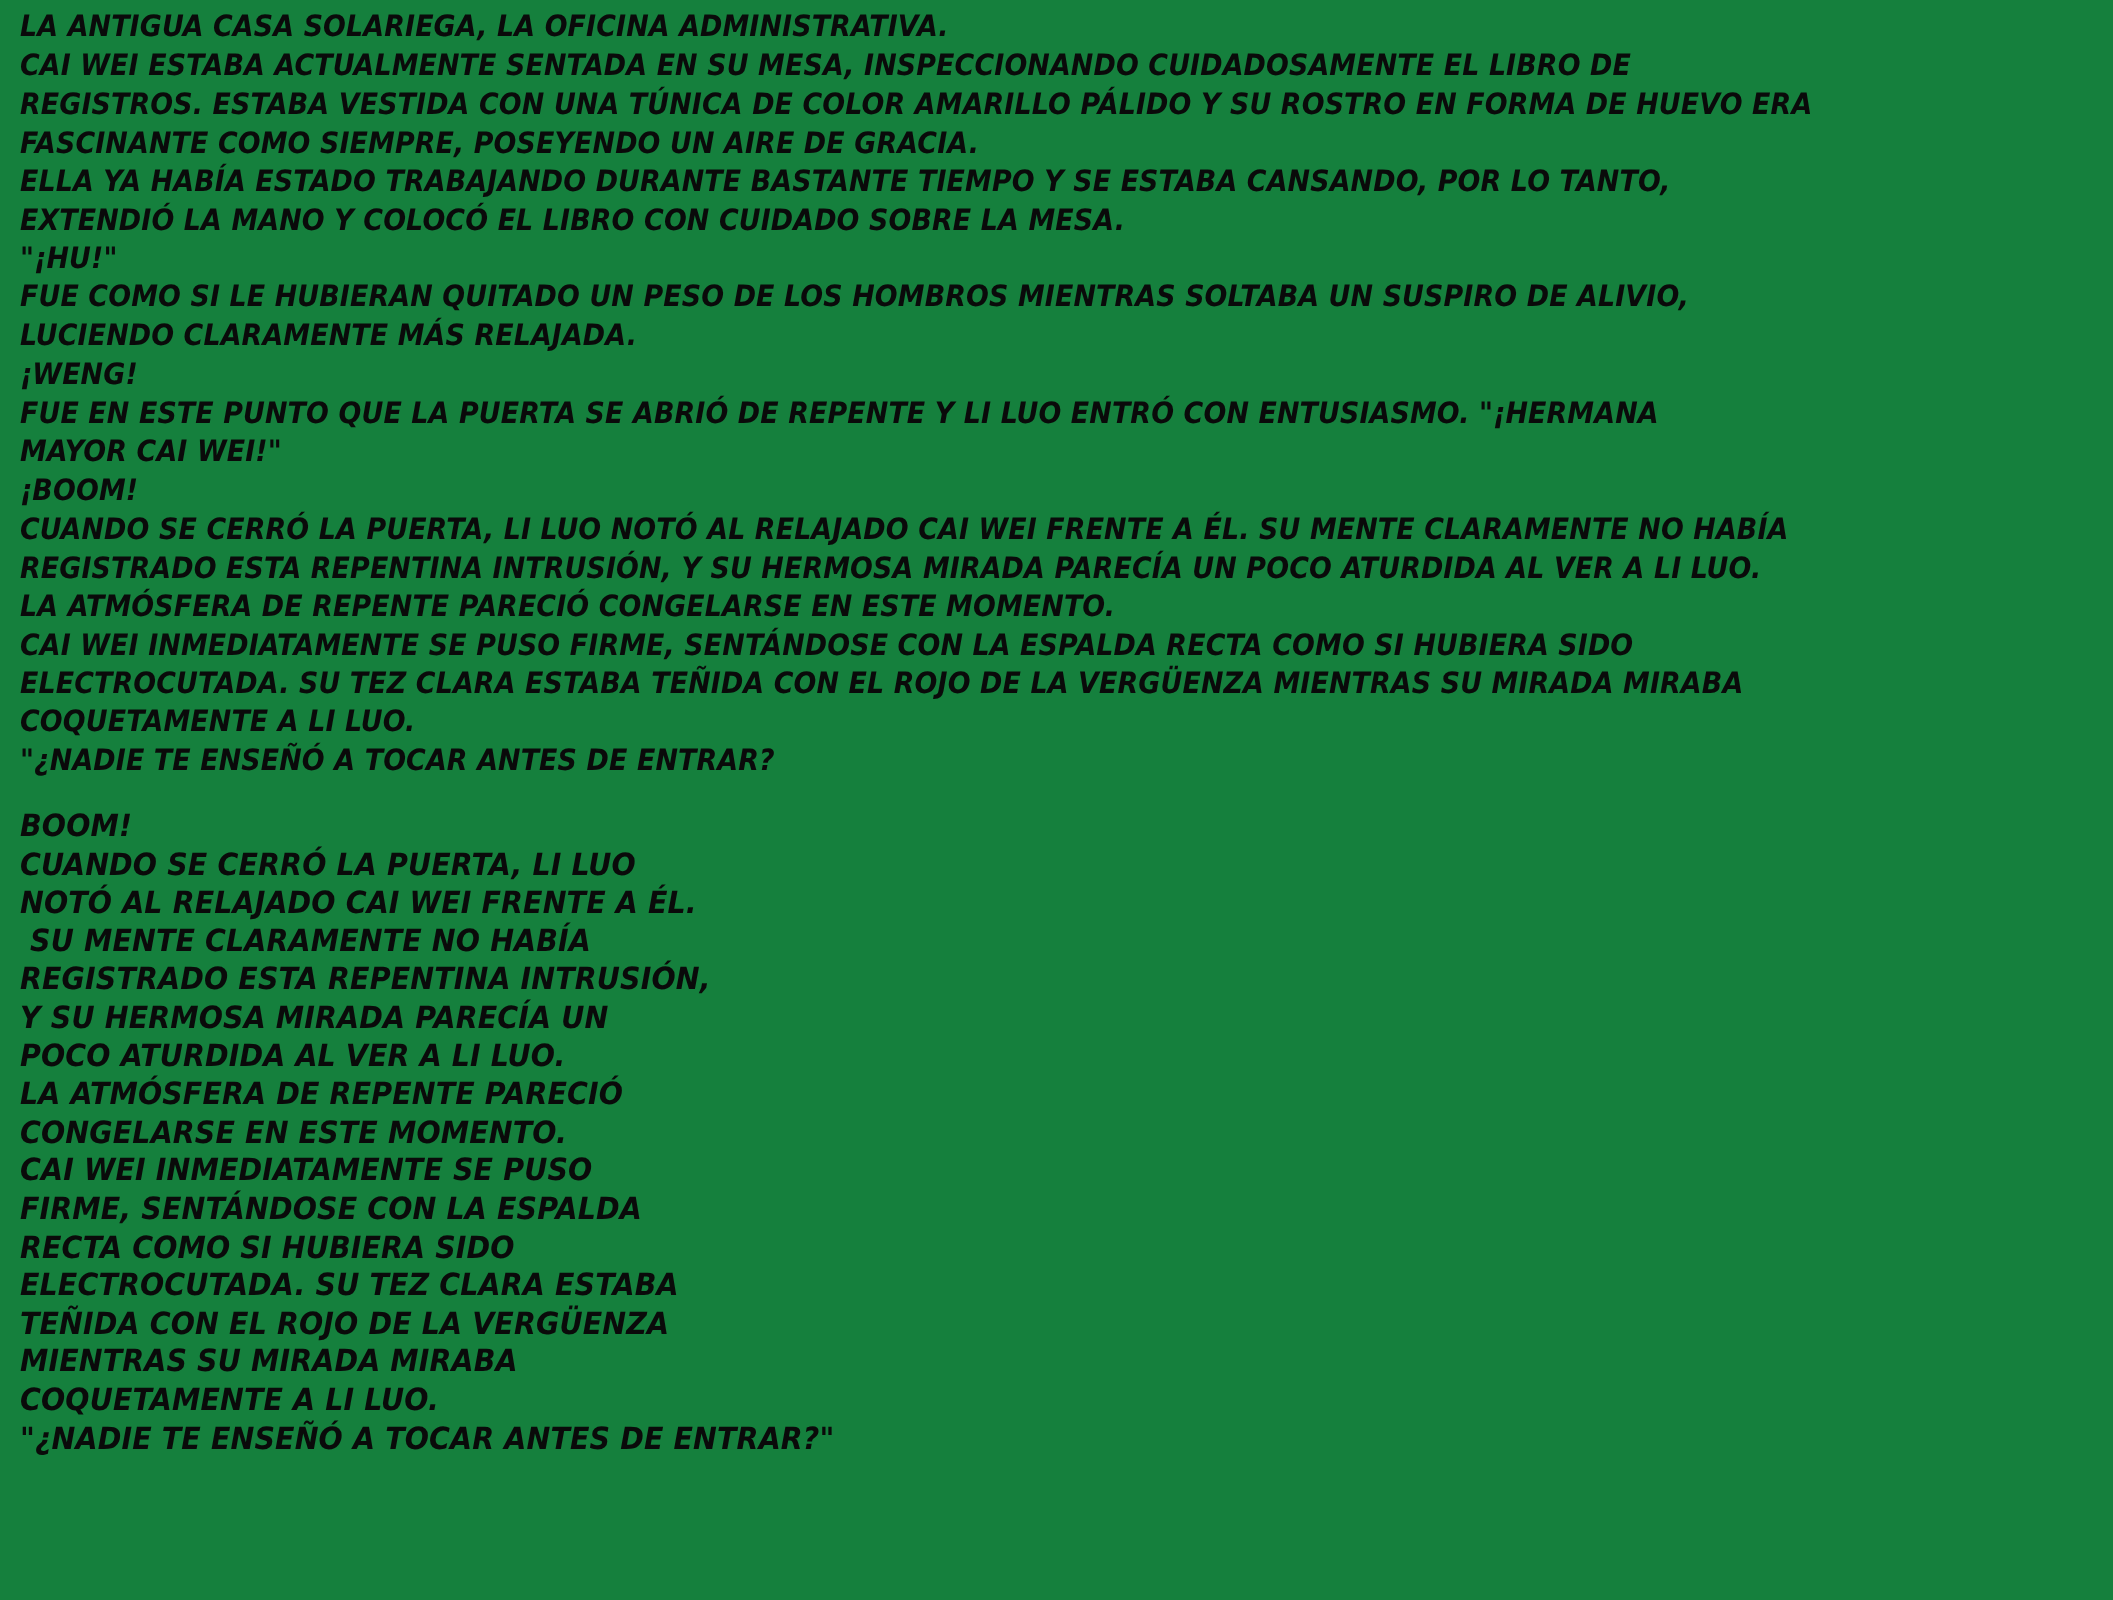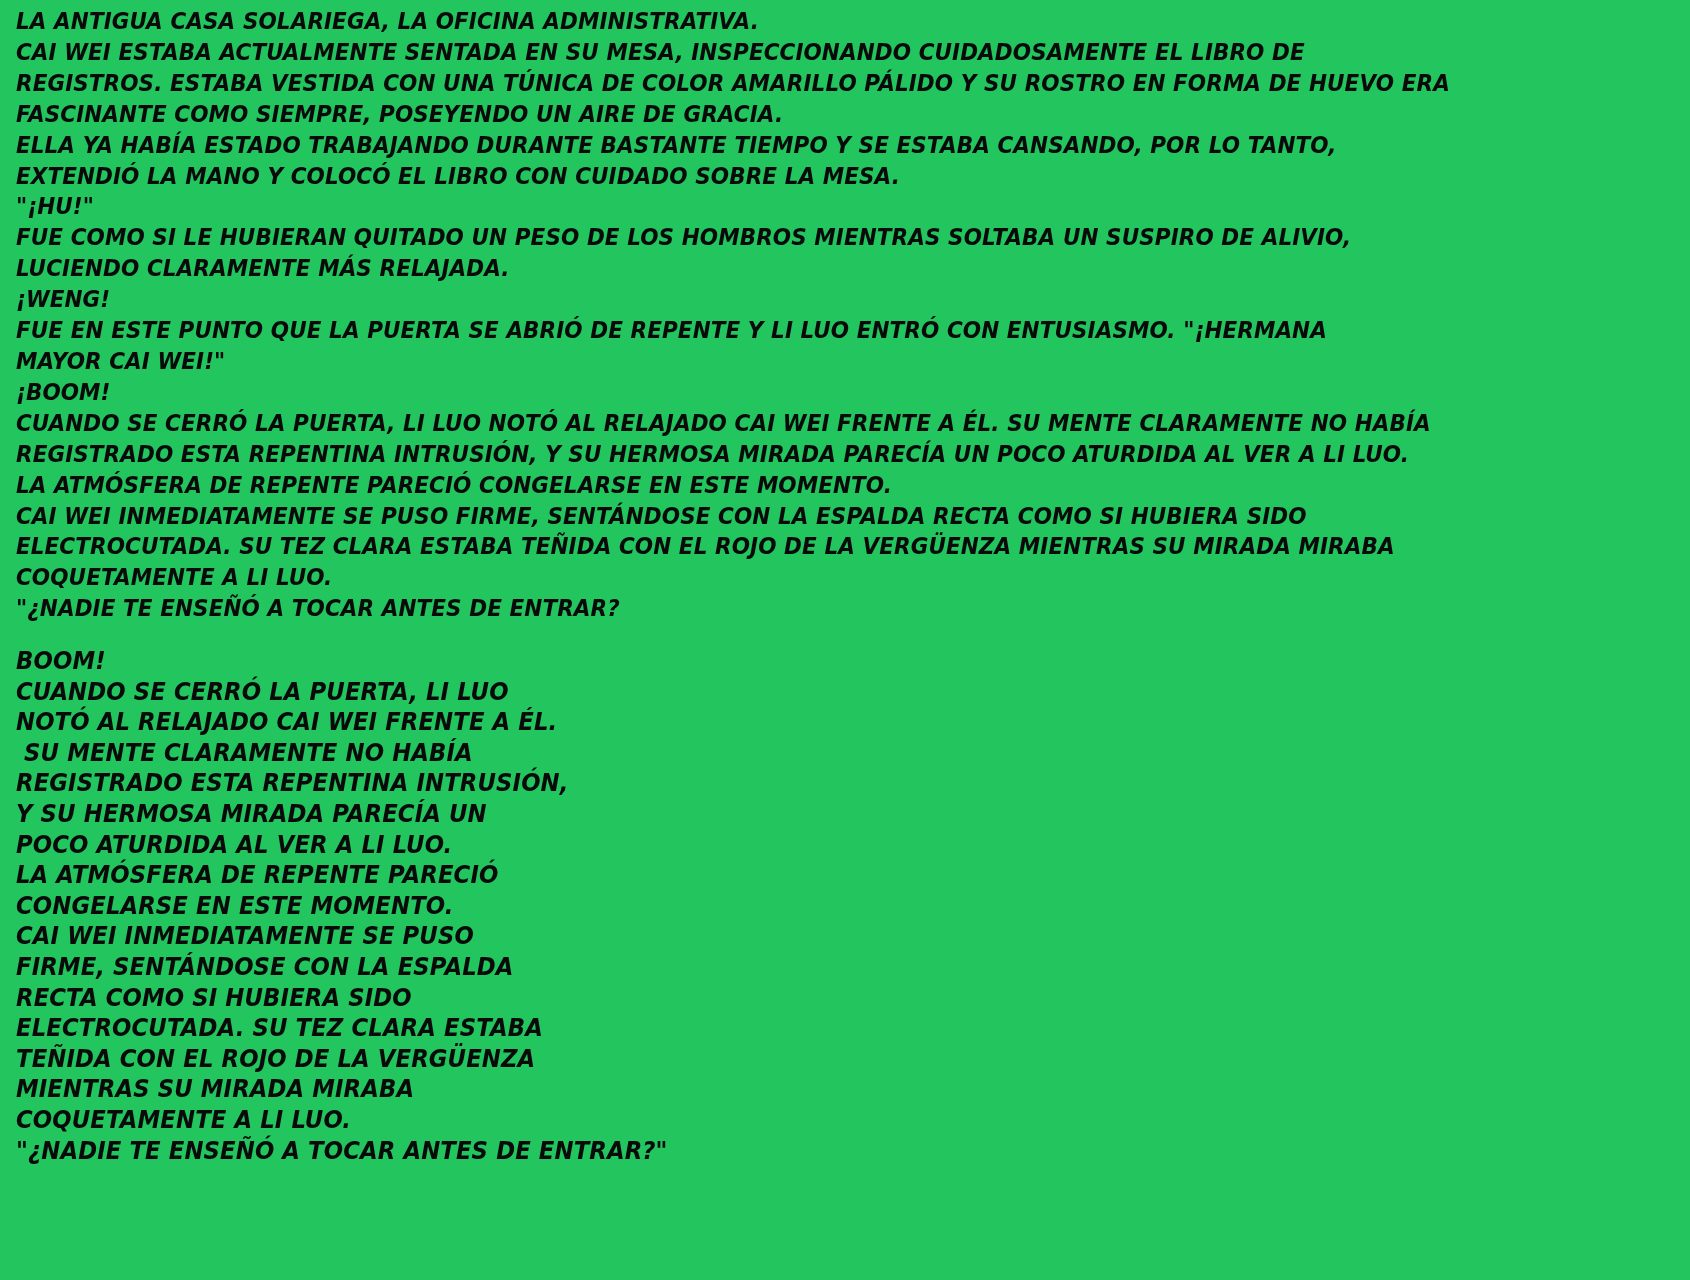--- a/index.html
+++ b/index.html
@@ -49,19 +49,19 @@
   }
   .line {
     display: block;
     white-space: pre;
     min-height: 1px;
   }
 </style>
 </head>
 <body>
 
-<div id="page" style="background: #22c55e;">
+<div id="page" style="background: #15803d;">
 
   <div id="block-primary" class="text-block" style="color: rgb(10, 10, 10);"><span class="line">LA ANTIGUA CASA SOLARIEGA, LA OFICINA ADMINISTRATIVA.</span><span class="line">CAI WEI ESTABA ACTUALMENTE SENTADA EN SU MESA, INSPECCIONANDO CUIDADOSAMENTE EL LIBRO DE</span><span class="line">REGISTROS. ESTABA VESTIDA CON UNA TÚNICA DE COLOR AMARILLO PÁLIDO Y SU ROSTRO EN FORMA DE HUEVO ERA</span><span class="line">FASCINANTE COMO SIEMPRE, POSEYENDO UN AIRE DE GRACIA.</span><span class="line">ELLA YA HABÍA ESTADO TRABAJANDO DURANTE BASTANTE TIEMPO Y SE ESTABA CANSANDO, POR LO TANTO,</span><span class="line">EXTENDIÓ LA MANO Y COLOCÓ EL LIBRO CON CUIDADO SOBRE LA MESA.</span><span class="line">"¡HU!"</span><span class="line">FUE COMO SI LE HUBIERAN QUITADO UN PESO DE LOS HOMBROS MIENTRAS SOLTABA UN SUSPIRO DE ALIVIO,</span><span class="line">LUCIENDO CLARAMENTE MÁS RELAJADA.</span><span class="line">¡WENG!</span><span class="line">FUE EN ESTE PUNTO QUE LA PUERTA SE ABRIÓ DE REPENTE Y LI LUO ENTRÓ CON ENTUSIASMO. "¡HERMANA</span><span class="line">MAYOR CAI WEI!"</span><span class="line">¡BOOM!</span><span class="line">CUANDO SE CERRÓ LA PUERTA, LI LUO NOTÓ AL RELAJADO CAI WEI FRENTE A ÉL. SU MENTE CLARAMENTE NO HABÍA</span><span class="line">REGISTRADO ESTA REPENTINA INTRUSIÓN, Y SU HERMOSA MIRADA PARECÍA UN POCO ATURDIDA AL VER A LI LUO.</span><span class="line">LA ATMÓSFERA DE REPENTE PARECIÓ CONGELARSE EN ESTE MOMENTO.</span><span class="line">CAI WEI INMEDIATAMENTE SE PUSO FIRME, SENTÁNDOSE CON LA ESPALDA RECTA COMO SI HUBIERA SIDO</span><span class="line">ELECTROCUTADA. SU TEZ CLARA ESTABA TEÑIDA CON EL ROJO DE LA VERGÜENZA MIENTRAS SU MIRADA MIRABA</span><span class="line">COQUETAMENTE A LI LUO.</span><span class="line">"¿NADIE TE ENSEÑÓ A TOCAR ANTES DE ENTRAR?</span></div>
 
   <div id="block-secondary" class="text-block" style="color: rgb(10, 10, 10);"><span class="line">BOOM!</span><span class="line">CUANDO SE CERRÓ LA PUERTA, LI LUO</span><span class="line">NOTÓ AL RELAJADO CAI WEI FRENTE A ÉL.</span><span class="line"> SU MENTE CLARAMENTE NO HABÍA</span><span class="line">REGISTRADO ESTA REPENTINA INTRUSIÓN,</span><span class="line">Y SU HERMOSA MIRADA PARECÍA UN</span><span class="line">POCO ATURDIDA AL VER A LI LUO.</span><span class="line">LA ATMÓSFERA DE REPENTE PARECIÓ</span><span class="line">CONGELARSE EN ESTE MOMENTO.</span><span class="line">CAI WEI INMEDIATAMENTE SE PUSO</span><span class="line">FIRME, SENTÁNDOSE CON LA ESPALDA</span><span class="line">RECTA COMO SI HUBIERA SIDO</span><span class="line">ELECTROCUTADA. SU TEZ CLARA ESTABA</span><span class="line">TEÑIDA CON EL ROJO DE LA VERGÜENZA</span><span class="line">MIENTRAS SU MIRADA MIRABA</span><span class="line">COQUETAMENTE A LI LUO.</span><span class="line">"¿NADIE TE ENSEÑÓ A TOCAR ANTES DE ENTRAR?"</span></div>
 
 </div>
 
 </body></html>

